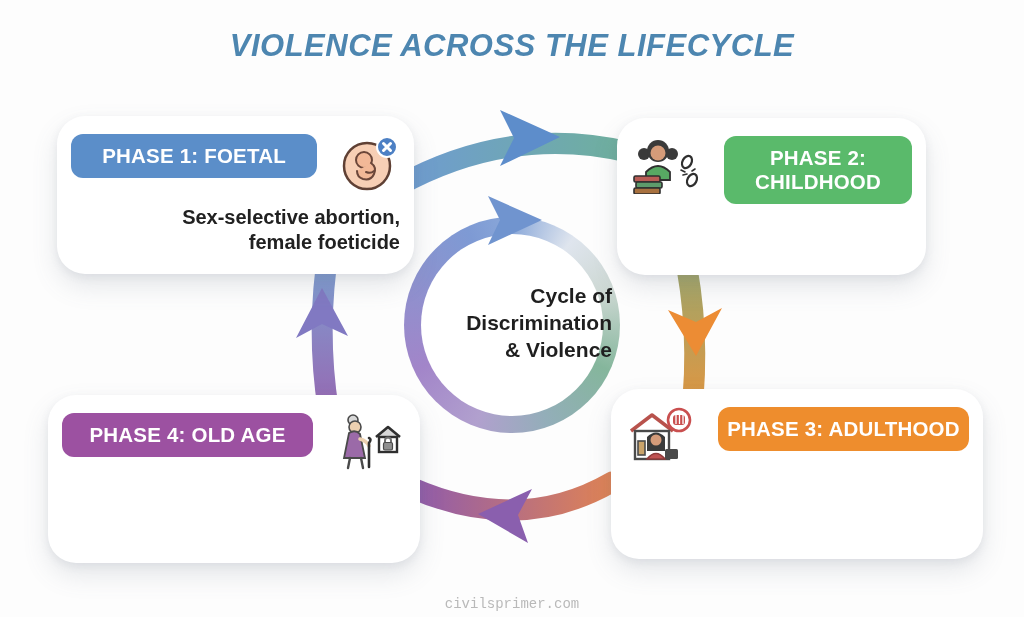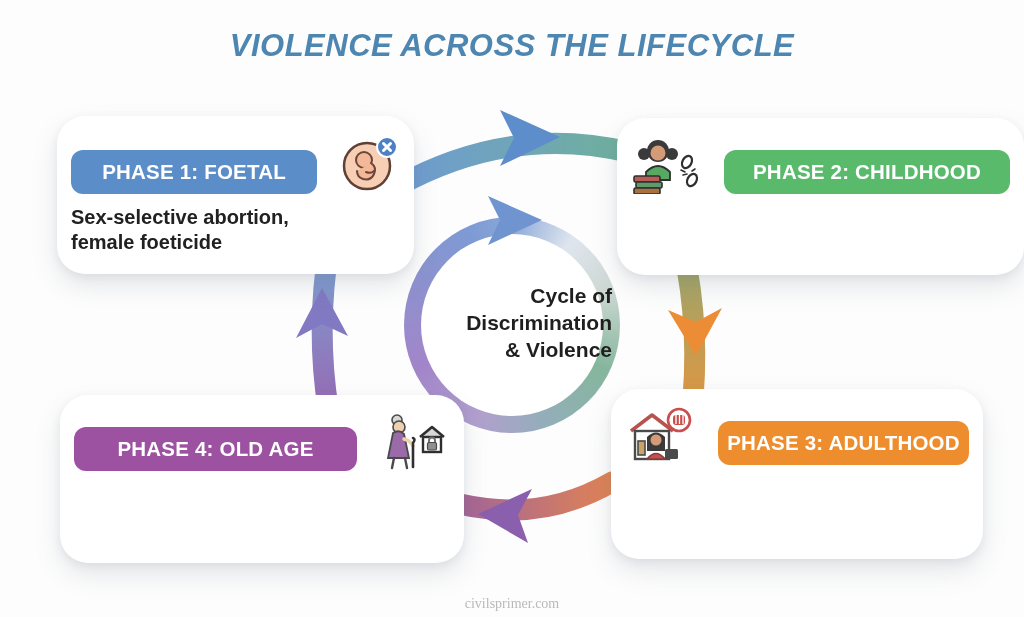--- a/index.html
+++ b/index.html
@@ -38,40 +38,40 @@
     line-height:1.28;white-space:pre-line;
   }
 
   
   .card{
     position:absolute;background:#ffffff;border-radius:28px;
     box-shadow:0 12px 26px rgba(100,110,130,.16),0 3px 8px rgba(100,110,130,.10);
     padding:18px 14px 8px;box-sizing:border-box;
     display:flex;flex-direction:column;
   }
-  .card-head{display:flex;align-items:flex-end;gap:23px;}
+  .card-head{display:flex;align-items:flex-start;gap:23px;}
   .pill{
     flex:1;border-radius:12px;color:#fff;font-weight:700;
     font-size:20.5px;letter-spacing:.2px;text-align:center;
     padding:10px 2px;
   }
   .pill-blue{background:#5b8ec9;}
   .pill-green{background:#5aba6b;}
   .pill-orange{background:#ee8d2d;}
   .pill-purple{background:#9c51a1;}
   .card-body{
-    margin-top:11px;text-align:left;font-size:20px;font-weight:600;
+    margin-top:11px;text-align:right;font-size:20px;font-weight:600;
     color:#212121;line-height:1.26;white-space:pre-line;
   }
   .icon{flex:0 0 auto;display:block;line-height:0;}
 
   
   .footer{
     position:absolute;left:0;top:596px;width:100%;text-align:center;
-    font-family:Liberation Serif, serif;font-size:14px;color:#b9b9b9;
+    font-family:Liberation Mono, monospace;font-size:14px;color:#b9b9b9;
   }
 </style>
 </head>
 <body>
 
 <div class="stage">
 
   <div class="title">VIOLENCE ACROSS THE LIFECYCLE</div>
 
   <div class="ring">
@@ -136,21 +136,21 @@
           <path d="M26 38 q5 2 8 -1" fill="none" stroke="#6b4639" stroke-width="2" stroke-linecap="round"></path>
           <circle cx="47" cy="13" r="10" fill="#4d80c4" stroke="#ffffff" stroke-width="2"></circle>
           <path d="M43.5 9.5 l7 7 M50.5 9.5 l-7 7" stroke="#ffffff" stroke-width="3" stroke-linecap="round"></path>
         </svg>
       </span>
     </div>
     <div class="card-body">Sex-selective abortion,
 female foeticide</div>
   </div>
 
-  <div class="card" style="left:617px;top:118px;width:407px;height:157px;">
+  <div class="card" style="left:617px;top:118px;width:309px;height:157px;">
     <div class="card-head">
       <span class="icon">
         <svg width="70" height="58" viewBox="0 0 70 58">
           <circle cx="13" cy="18" r="6" fill="#3a3a3a"></circle>
           <circle cx="41" cy="18" r="6" fill="#3a3a3a"></circle>
           <circle cx="27" cy="15" r="11" fill="#3a3a3a"></circle>
           <circle cx="27" cy="17" r="7.5" fill="#d59b79"></circle>
           <path d="M15 36 q12 -12 24 0 l0 8 l-24 0 z" fill="#57a863" stroke="#2f2f2f" stroke-width="1.8"></path>
           <g stroke="#2f2f2f" stroke-width="1.6">
             <rect x="3" y="40" width="26" height="6" rx="1.5" fill="#b85c55"></rect>
@@ -185,21 +185,21 @@
           <rect x="40" y="42" width="13" height="10" rx="1.5" fill="#4a4a4a"></rect>
           <circle cx="54" cy="13" r="11" fill="#ffffff" stroke="#c94f4f" stroke-width="2.6"></circle>
           <rect x="48" y="8" width="12" height="10" rx="3" fill="#c94f4f"></rect>
           <path d="M51 8 v9 M54.5 8 v9 M58 8 v9" stroke="#ffffff" stroke-width="1.3"></path>
         </svg>
       </span>
       <div class="pill pill-orange">PHASE 3: ADULTHOOD</div>
     </div>
   </div>
 
-  <div class="card" style="left:60px;top:395px;width:404px;height:168px;">
+  <div class="card" style="left:48px;top:395px;width:372px;height:168px;">
     <div class="card-head">
       <div class="pill pill-purple">PHASE 4: OLD AGE</div>
       <span class="icon">
         <svg width="70" height="58" viewBox="0 0 70 58">
           <circle cx="17" cy="7" r="5" fill="#d8d8d8" stroke="#4a4a4a" stroke-width="1.6"></circle>
           <circle cx="19" cy="14" r="6" fill="#ecd0b0" stroke="#4a4a4a" stroke-width="1.6"></circle>
           <path d="M13 20 q6 -4 11 1 l5 24 l-21 0 z" fill="#9b6aa8" stroke="#4a4a4a" stroke-width="1.8"></path>
           <path d="M24 26 q7 2 9 7" fill="none" stroke="#ecd0b0" stroke-width="3.5" stroke-linecap="round"></path>
           <path d="M33 30 q3 -4 0 -5 M33 30 v24" fill="none" stroke="#2f2f2f" stroke-width="2.6" stroke-linecap="round"></path>
           <path d="M14 45 l-2 10 M25 45 l2 10" stroke="#4a4a4a" stroke-width="2.4" stroke-linecap="round"></path>

